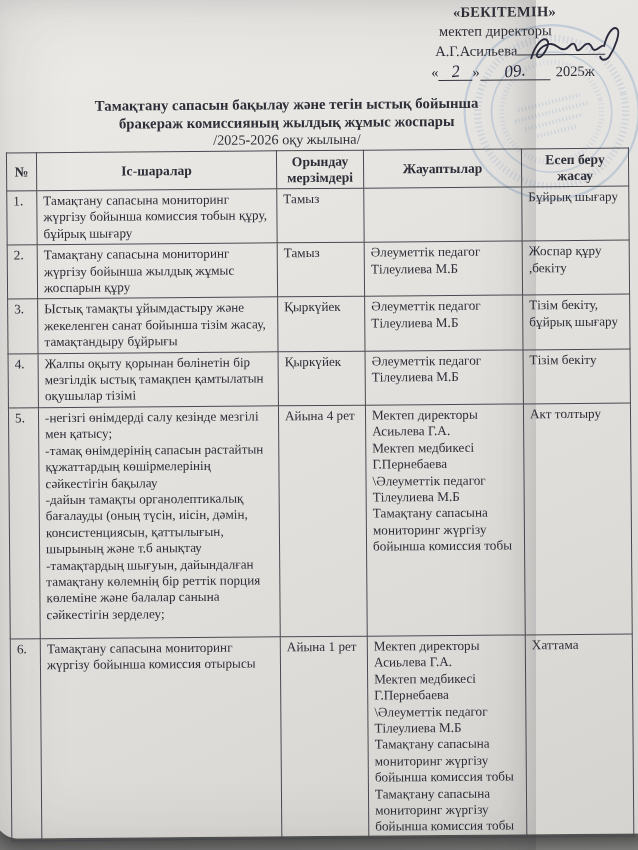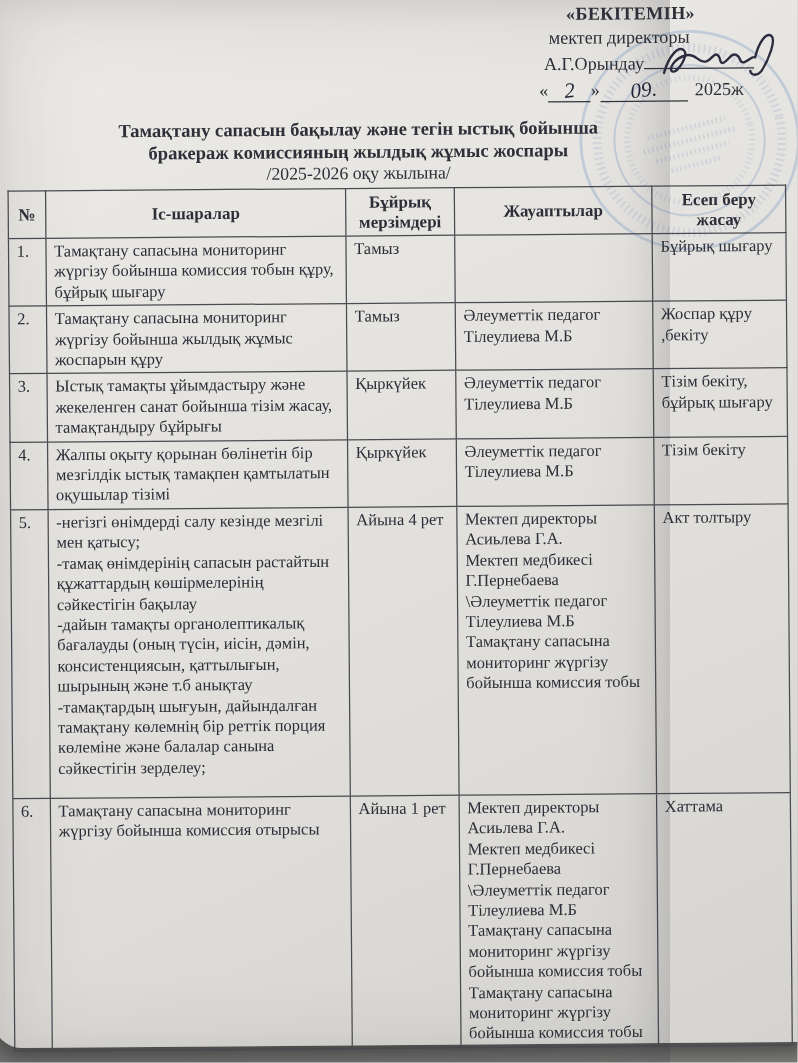--- a/index.html
+++ b/index.html
@@ -81,21 +81,21 @@
             <line x1="70" y1="100" x2="146" y2="100"></line>
             <line x1="78" y1="110" x2="138" y2="110"></line>
             <line x1="88" y1="120" x2="128" y2="120"></line>
           </g>
         </g>
       </svg>
 
       <div class="approval">
         <div class="appr-line1">«БЕКІТЕМІН»</div>
         <div class="appr-line2">мектеп директоры</div>
-        <div class="appr-line3"><span>А.Г.Орындау</span><span class="sig-line"></span>
+        <div class="appr-line3"><span>А.Г.Асильева</span><span class="sig-line"></span>
           <svg class="signature-svg" width="104" height="44" viewBox="0 0 104 44">
             <path d="M4,34 C8,20 16,12 20,16 C24,20 15,34 11,33 C7,32 12,22 22,20 C30,18 31,27 38,25 C43,23 44,18 47,20 C50,22 48,28 52,26 C56,24 58,18 62,20 C66,22 64,27 68,26 C72,25 74,21 77,22 C80,10 86,2 90,5 C94,8 88,24 82,33 C79,37 74,37 73,33" stroke="#2c2c3e" stroke-width="1.9" fill="none" stroke-linecap="round"></path>
           </svg>
         </div>
         <div class="appr-line4">
           <span>«</span><span class="u u-day"><span class="ink">2</span></span><span>»</span><span class="u u-month"><span class="ink">09.</span></span><span class="year">2025ж</span>
         </div>
       </div>
 
       <div class="title">
@@ -109,21 +109,21 @@
           <col class="col-num">
             <col class="col-act">
             <col class="col-dl">
             <col class="col-resp">
             <col class="col-rep">
         </colgroup>
         <tbody>
             <tr style="height:38px;">
           <th>№</th>
           <th>Іс-шаралар</th>
-          <th>Бұйрық
+          <th>Орындау
 мерзімдері</th>
           <th>Жауаптылар</th>
           <th>Есеп беру
 жасау</th>
         </tr>
         <tr style="height:45px;">
           <td class="cnum">1.</td>
           <td>Тамақтану сапасына мониторинг жүргізу бойынша  комиссия тобын құру, бұйрық шығару</td>
           <td>Тамыз</td>
           <td></td>

